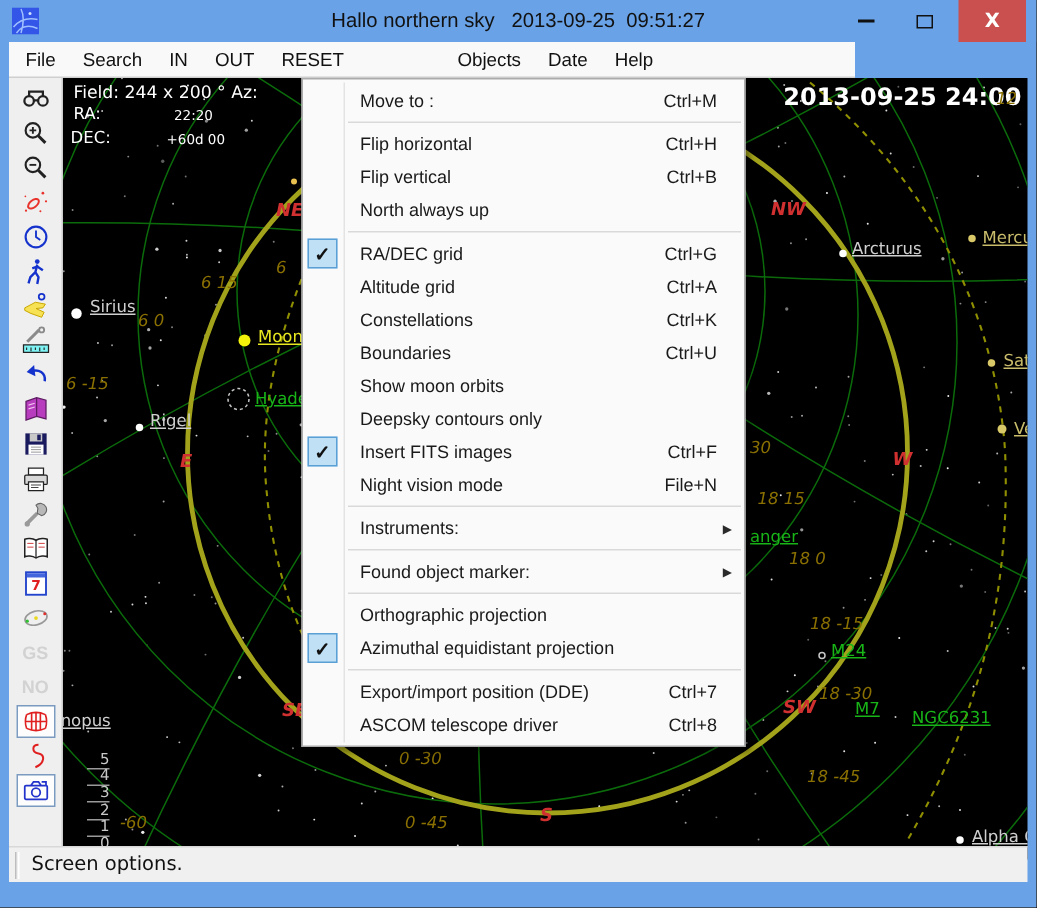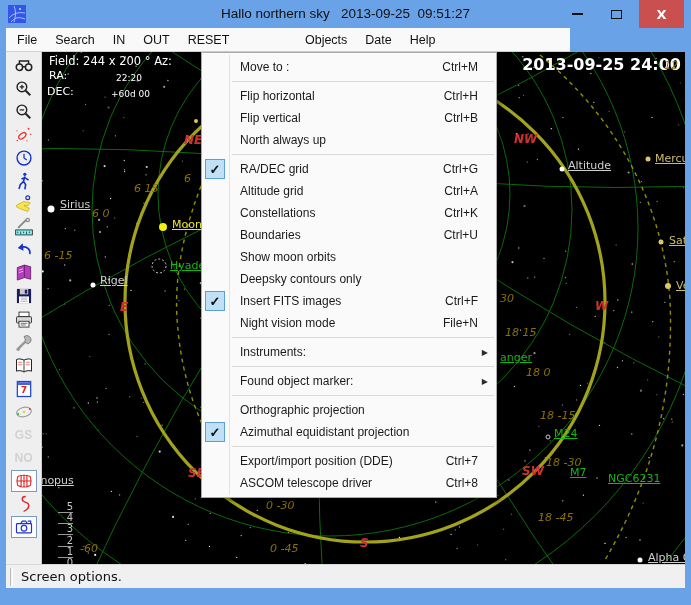--- a/index.html
+++ b/index.html
@@ -693,21 +693,21 @@
         <span class="mlabel gridlab" style="left: 228px; top: 490px; color: rgb(138, 112, 0);">0 -45</span>
         <span class="mlabel gridlab" style="left: 458px; top: 240px; color: rgb(138, 112, 0);">30</span>
         <span class="mlabel gridlab" style="left: 463px; top: 274px; color: rgb(138, 112, 0);">18 15</span>
         <span class="mlabel gridlab" style="left: 484px; top: 314px; color: rgb(138, 112, 0);">18 0</span>
         <span class="mlabel gridlab" style="left: 498px; top: 357px; color: rgb(138, 112, 0);">18 -15</span>
         <span class="mlabel gridlab" style="left: 504px; top: 404px; color: rgb(138, 112, 0);">18 -30</span>
         <span class="mlabel gridlab" style="left: 496px; top: 459px; color: rgb(138, 112, 0);">18 -45</span>
         <span class="mlabel gridlab" style="left: 622px; top: 7px; color: rgb(138, 112, 0);">12</span>
         <span class="mlabel obj" style="left: 18px; top: 146px; color: rgb(208, 208, 208);">Sirius</span>
         <span class="mlabel obj" style="left: 58px; top: 222px; color: rgb(208, 208, 208);">Rigel</span>
-        <span class="mlabel obj" style="left: 526px; top: 107px; color: rgb(208, 208, 208);">Altitude</span>
+        <span class="mlabel obj" style="left: 526px; top: 107px; color: rgb(208, 208, 208);">Arcturus</span>
         <span class="mlabel obj" style="left: 606px; top: 499px; color: rgb(208, 208, 208);">Alpha Cen</span>
         <span class="mlabel obj" style="left: -16px; top: 422px; color: rgb(208, 208, 208);">Canopus</span>
         <span class="mlabel obj" style="left: 130px; top: 166px; color: rgb(232, 232, 32);">Moon</span>
         <span class="mlabel obj" style="left: 613px; top: 100px; color: rgb(201, 188, 107);">Mercury</span>
         <span class="mlabel obj" style="left: 627px; top: 182px; color: rgb(201, 188, 107);">Saturn</span>
         <span class="mlabel obj" style="left: 634px; top: 227px; color: rgb(201, 188, 107);">Venus</span>
         <span class="mlabel obj" style="left: 128px; top: 207px; color: rgb(24, 180, 24);">Hyades</span>
         <span class="mlabel obj" style="left: 512px; top: 375px; color: rgb(24, 180, 24);">M24</span>
         <span class="mlabel obj" style="left: 528px; top: 414px; color: rgb(24, 180, 24);">M7</span>
         <span class="mlabel obj" style="left: 566px; top: 420px; color: rgb(24, 180, 24);">NGC6231</span>

